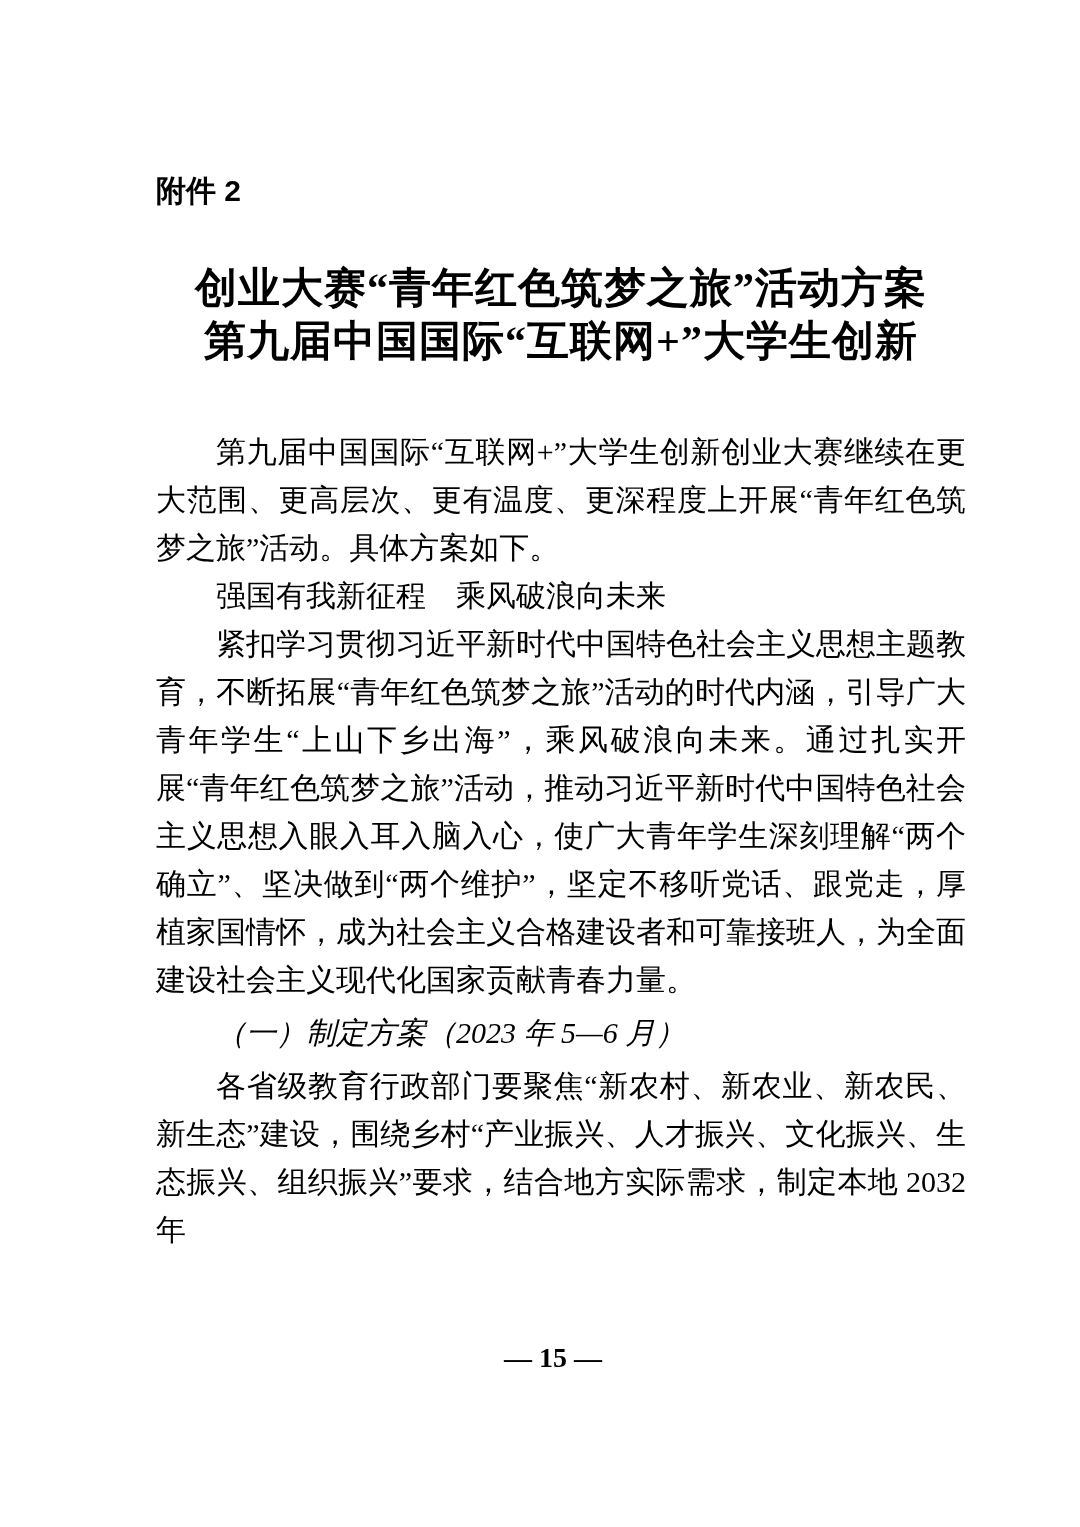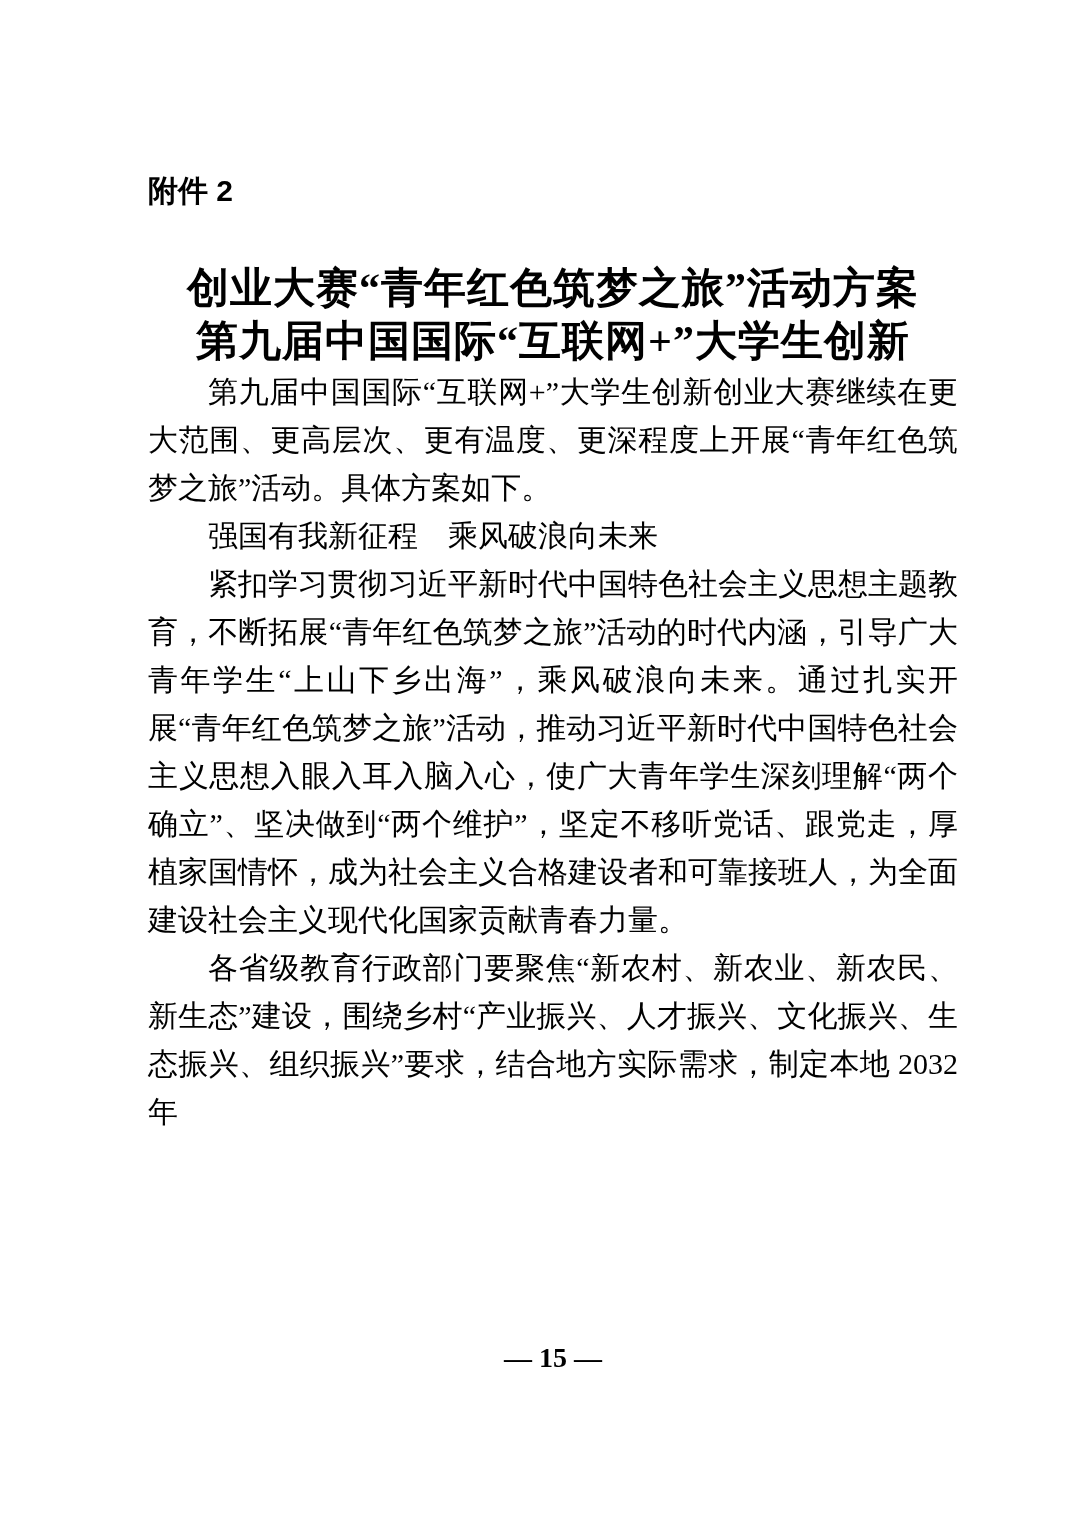--- a/index.html
+++ b/index.html
@@ -12,41 +12,42 @@
     width: 1080px;
     height: 1527px;
     background: #ffffff;
     color: #000000;
     font-family: "Liberation Serif", serif;
     overflow: hidden;
     box-sizing: border-box;
   }
   .content {
     position: absolute;
-    left: 148px;
+    left: 156px;
     top: 172px;
     width: 810px;
   }
   .attachment-label {
     font-family: "Liberation Sans", sans-serif;
     font-weight: 600;
     font-size: 30px;
     line-height: 38px;
     color: #000;
   }
   .doc-title {
     margin-top: 52px;
     text-align: center;
     font-family: "Liberation Serif", serif;
     font-weight: 700;
     font-size: 42px;
     line-height: 53px;
     letter-spacing: 1px;
   }
   .body-text {
+    margin-top: 60px;
     font-size: 30px;
     line-height: 48px;
     text-align: justify;
     text-justify: inter-character;
   }
   .para {
     margin: 0;
     text-indent: 2em;
   }
   .heading-black {
@@ -93,20 +94,21 @@
 
       <p class="para">第九届中国国际“互联网+”大学生创新创业大赛继续在更大范围、更高层次、更有温度、更深程度上开展“青年红色筑梦之旅”活动。具体方案如下。</p>
 
 
       <p class="theme-line">强国有我新征程　乘风破浪向未来</p>
 
 
       <p class="para">紧扣学习贯彻习近平新时代中国特色社会主义思想主题教育，不断拓展“青年红色筑梦之旅”活动的时代内涵，引导广大青年学生“上山下乡出海”，乘风破浪向未来。通过扎实开展“青年红色筑梦之旅”活动，推动习近平新时代中国特色社会主义思想入眼入耳入脑入心，使广大青年学生深刻理解“两个确立”、坚决做到“两个维护”，坚定不移听党话、跟党走，厚植家国情怀，成为社会主义合格建设者和可靠接班人，为全面建设社会主义现代化国家贡献青春力量。</p>
 
 
+      <p class="heading-kai">（一）制定方案（2023 年 5—6 月）</p>
 
       <p class="para">各省级教育行政部门要聚焦“新农村、新农业、新农民、新生态”建设，围绕乡村“产业振兴、人才振兴、文化振兴、生态振兴、组织振兴”要求，结合地方实际需求，制定本地 2032 年</p>
 
     </div>
   </div>
 
   <div class="page-footer">— 15 —</div>
 </div>
 
 </body></html>

